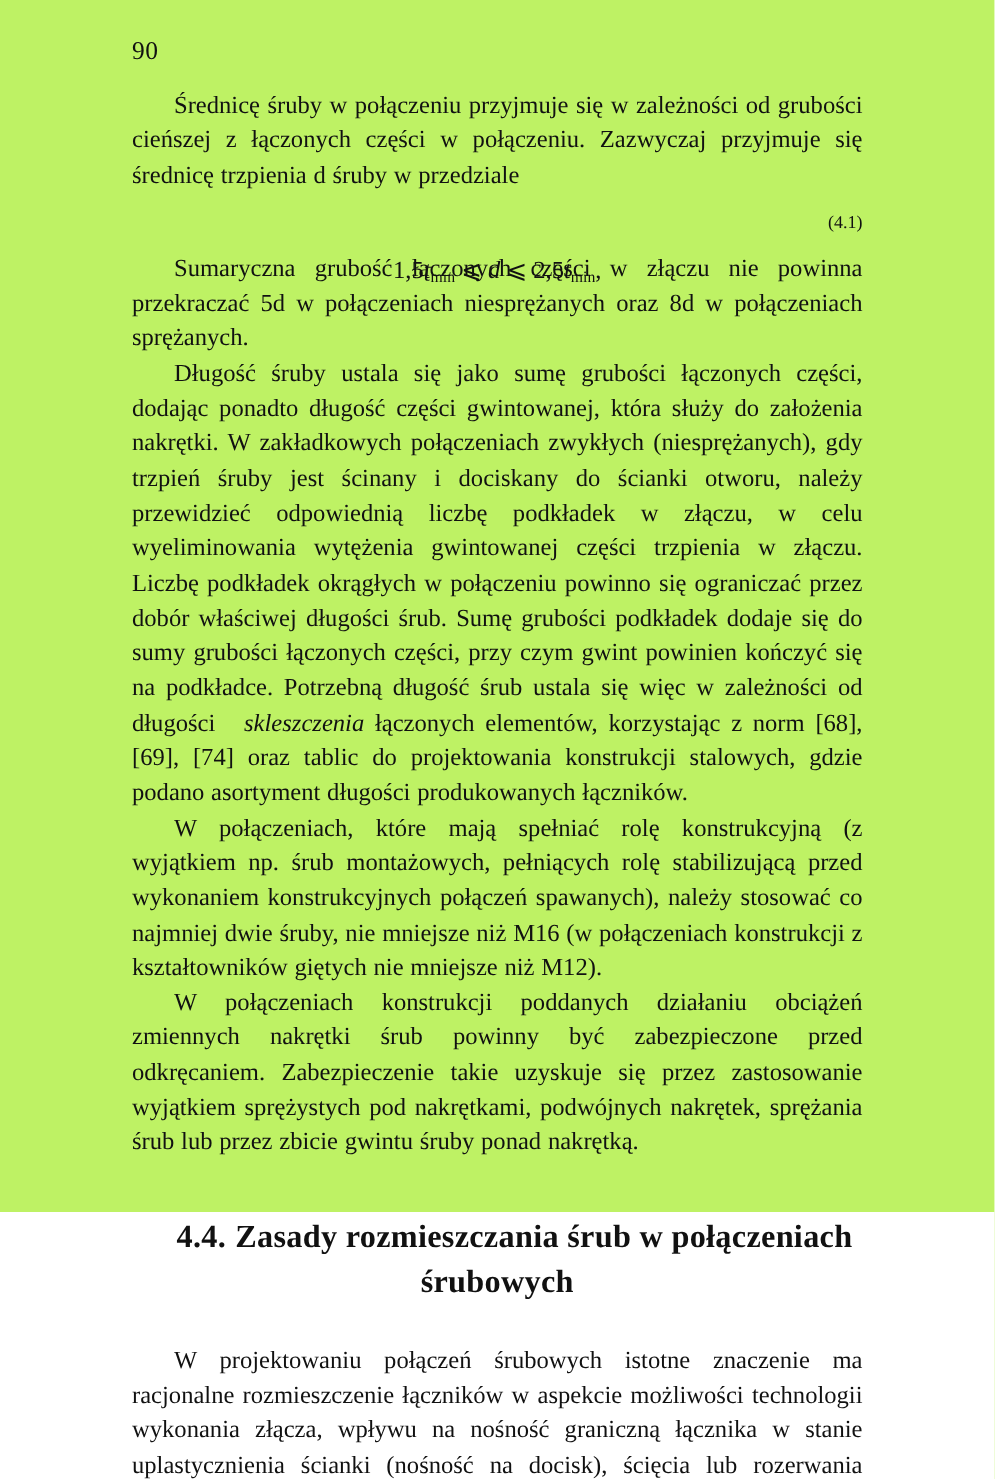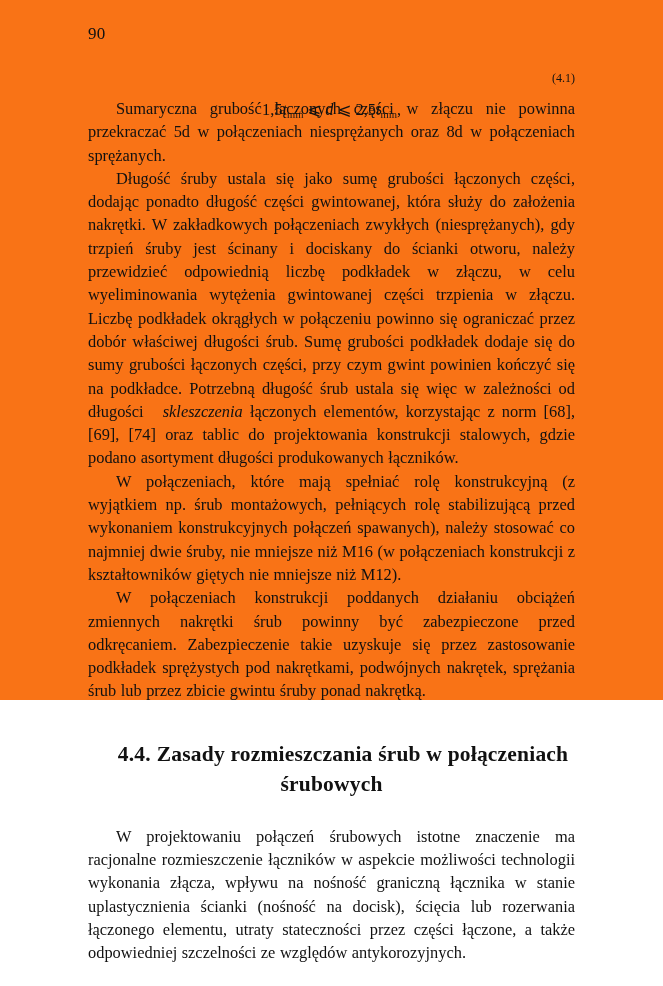--- a/index.html
+++ b/index.html
@@ -12,22 +12,22 @@
     height: 986px;
     position: relative;
     overflow: hidden;
     font-family: "Liberation Serif", "DejaVu Serif", serif;
     color: #111111;
   }
   .page {
     position: absolute;
     left: 0; top: 0;
     width: 663px;
-    height: 700px;
-    background: #f97316;
+    height: 808px;
+    background: #bef264;
   }
   .folio {
     position: absolute;
     left: 88px;
     top: 24px;
     font-size: 17px;
     letter-spacing: 0.3px;
   }
   .textblock {
     position: absolute;
@@ -104,34 +104,35 @@
 </style>
 </head>
 <body>
 
 <div class="page">
 
   <div class="folio">90</div>
 
   <div class="textblock">
 
+    <p class="body">Średnicę śruby w połączeniu przyjmuje się w zależności od grubości cieńszej z łączonych części w połączeniu. Zazwyczaj przyjmuje się średnicę trzpienia d śruby w przedziale</p>
 
     <div class="eq-row">
       <div class="eq-body math"><span>1,5</span><i class="var">t</i><sub>min</sub>&nbsp;<span>⩽</span>&nbsp;<i class="var">d</i>&nbsp;<span>⩽</span>&nbsp;<span>2,5</span><i class="var">t</i><sub>min</sub><span>,</span></div>
       <div class="eq-num">(4.1)</div>
     </div>
 
 
     <p class="body">Sumaryczna grubość łączonych części w złączu nie powinna przekraczać 5d w połączeniach niesprężanych oraz 8d w połączeniach sprężanych.</p>
 
     <p class="body">Długość śruby ustala się jako sumę grubości łączonych części, dodając ponadto długość części gwintowanej, która służy do założenia nakrętki. W zakładkowych połączeniach zwykłych (niesprężanych), gdy trzpień śruby jest ścinany i dociskany do ścianki otworu, należy przewidzieć odpowiednią liczbę podkładek w złączu, w celu wyeliminowania wytężenia gwintowanej części trzpienia w złączu. Liczbę podkładek okrągłych w połączeniu powinno się ograniczać przez dobór właściwej długości śrub. Sumę grubości podkładek dodaje się do sumy grubości łączonych części, przy czym gwint powinien kończyć się na podkładce. Potrzebną długość śrub ustala się więc w zależności od długości <span class="it">skleszczenia</span> łączonych elementów, korzystając z norm [68], [69], [74] oraz tablic do projektowania konstrukcji stalowych, gdzie podano asortyment długości produkowanych łączników.</p>
 
     <p class="body">W połączeniach, które mają spełniać rolę konstrukcyjną (z wyjątkiem np. śrub montażowych, pełniących rolę stabilizującą przed wykonaniem konstrukcyjnych połączeń spawanych), należy stosować co najmniej dwie śruby, nie mniejsze niż M16 (w połączeniach konstrukcji z kształtowników giętych nie mniejsze niż M12).</p>
 
-    <p class="body">W połączeniach konstrukcji poddanych działaniu obciążeń zmiennych nakrętki śrub powinny być zabezpieczone przed odkręcaniem. Zabezpieczenie takie uzyskuje się przez zastosowanie podkładek sprężystych pod nakrętkami, podwójnych nakrętek, sprężania śrub lub przez zbicie gwintu śruby ponad nakrętką.</p>
+    <p class="body">W połączeniach konstrukcji poddanych działaniu obciążeń zmiennych nakrętki śrub powinny być zabezpieczone przed odkręcaniem. Zabezpieczenie takie uzyskuje się przez zastosowanie wyjątkiem sprężystych pod nakrętkami, podwójnych nakrętek, sprężania śrub lub przez zbicie gwintu śruby ponad nakrętką.</p>
 
     <div class="heading-wrap">
       <h2 class="section-heading"><span class="hnum">4.4.</span><span>Zasady rozmieszczania śrub w połączeniach śrubowych</span></h2>
     </div>
 
     <p class="body">W projektowaniu połączeń śrubowych istotne znaczenie ma racjonalne rozmieszczenie łączników w aspekcie możliwości technologii wykonania złącza, wpływu na nośność graniczną łącznika w stanie uplastycznienia ścianki (nośność na docisk), ścięcia lub rozerwania łączonego elementu, utraty stateczności przez części łączone, a także odpowiedniej szczelności ze względów antykorozyjnych.</p>
 
   </div>
 </div>
 

